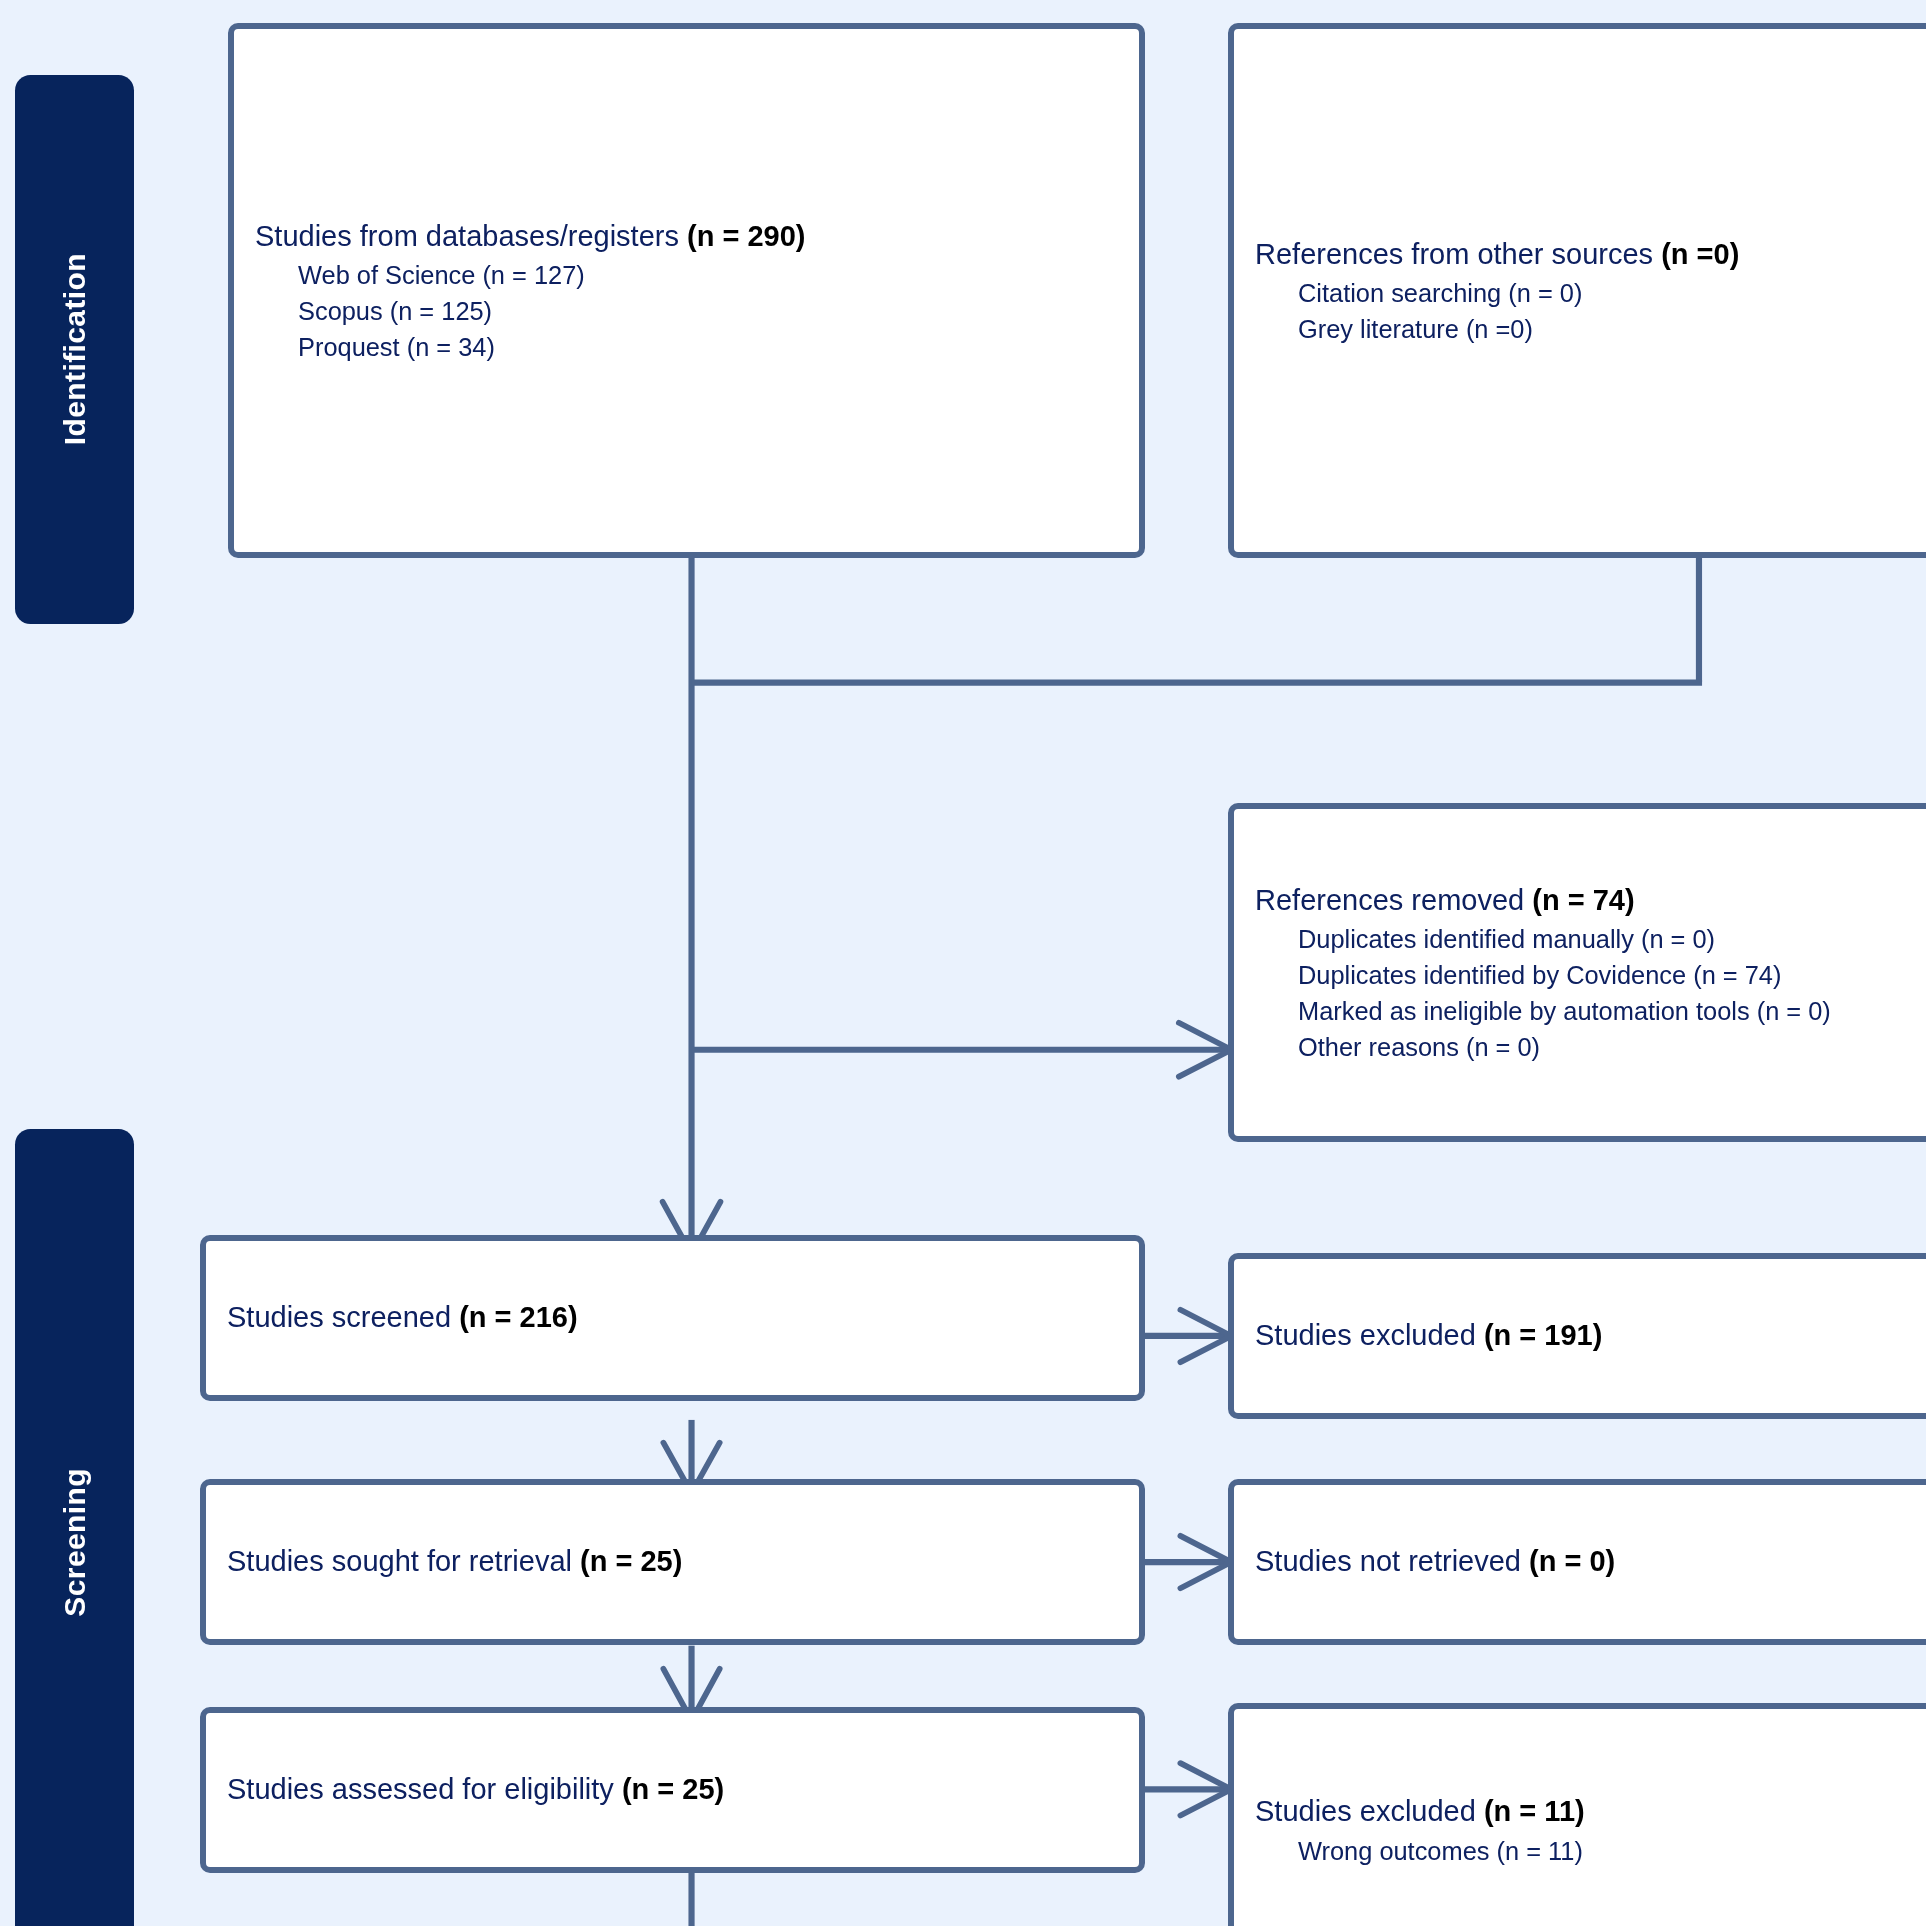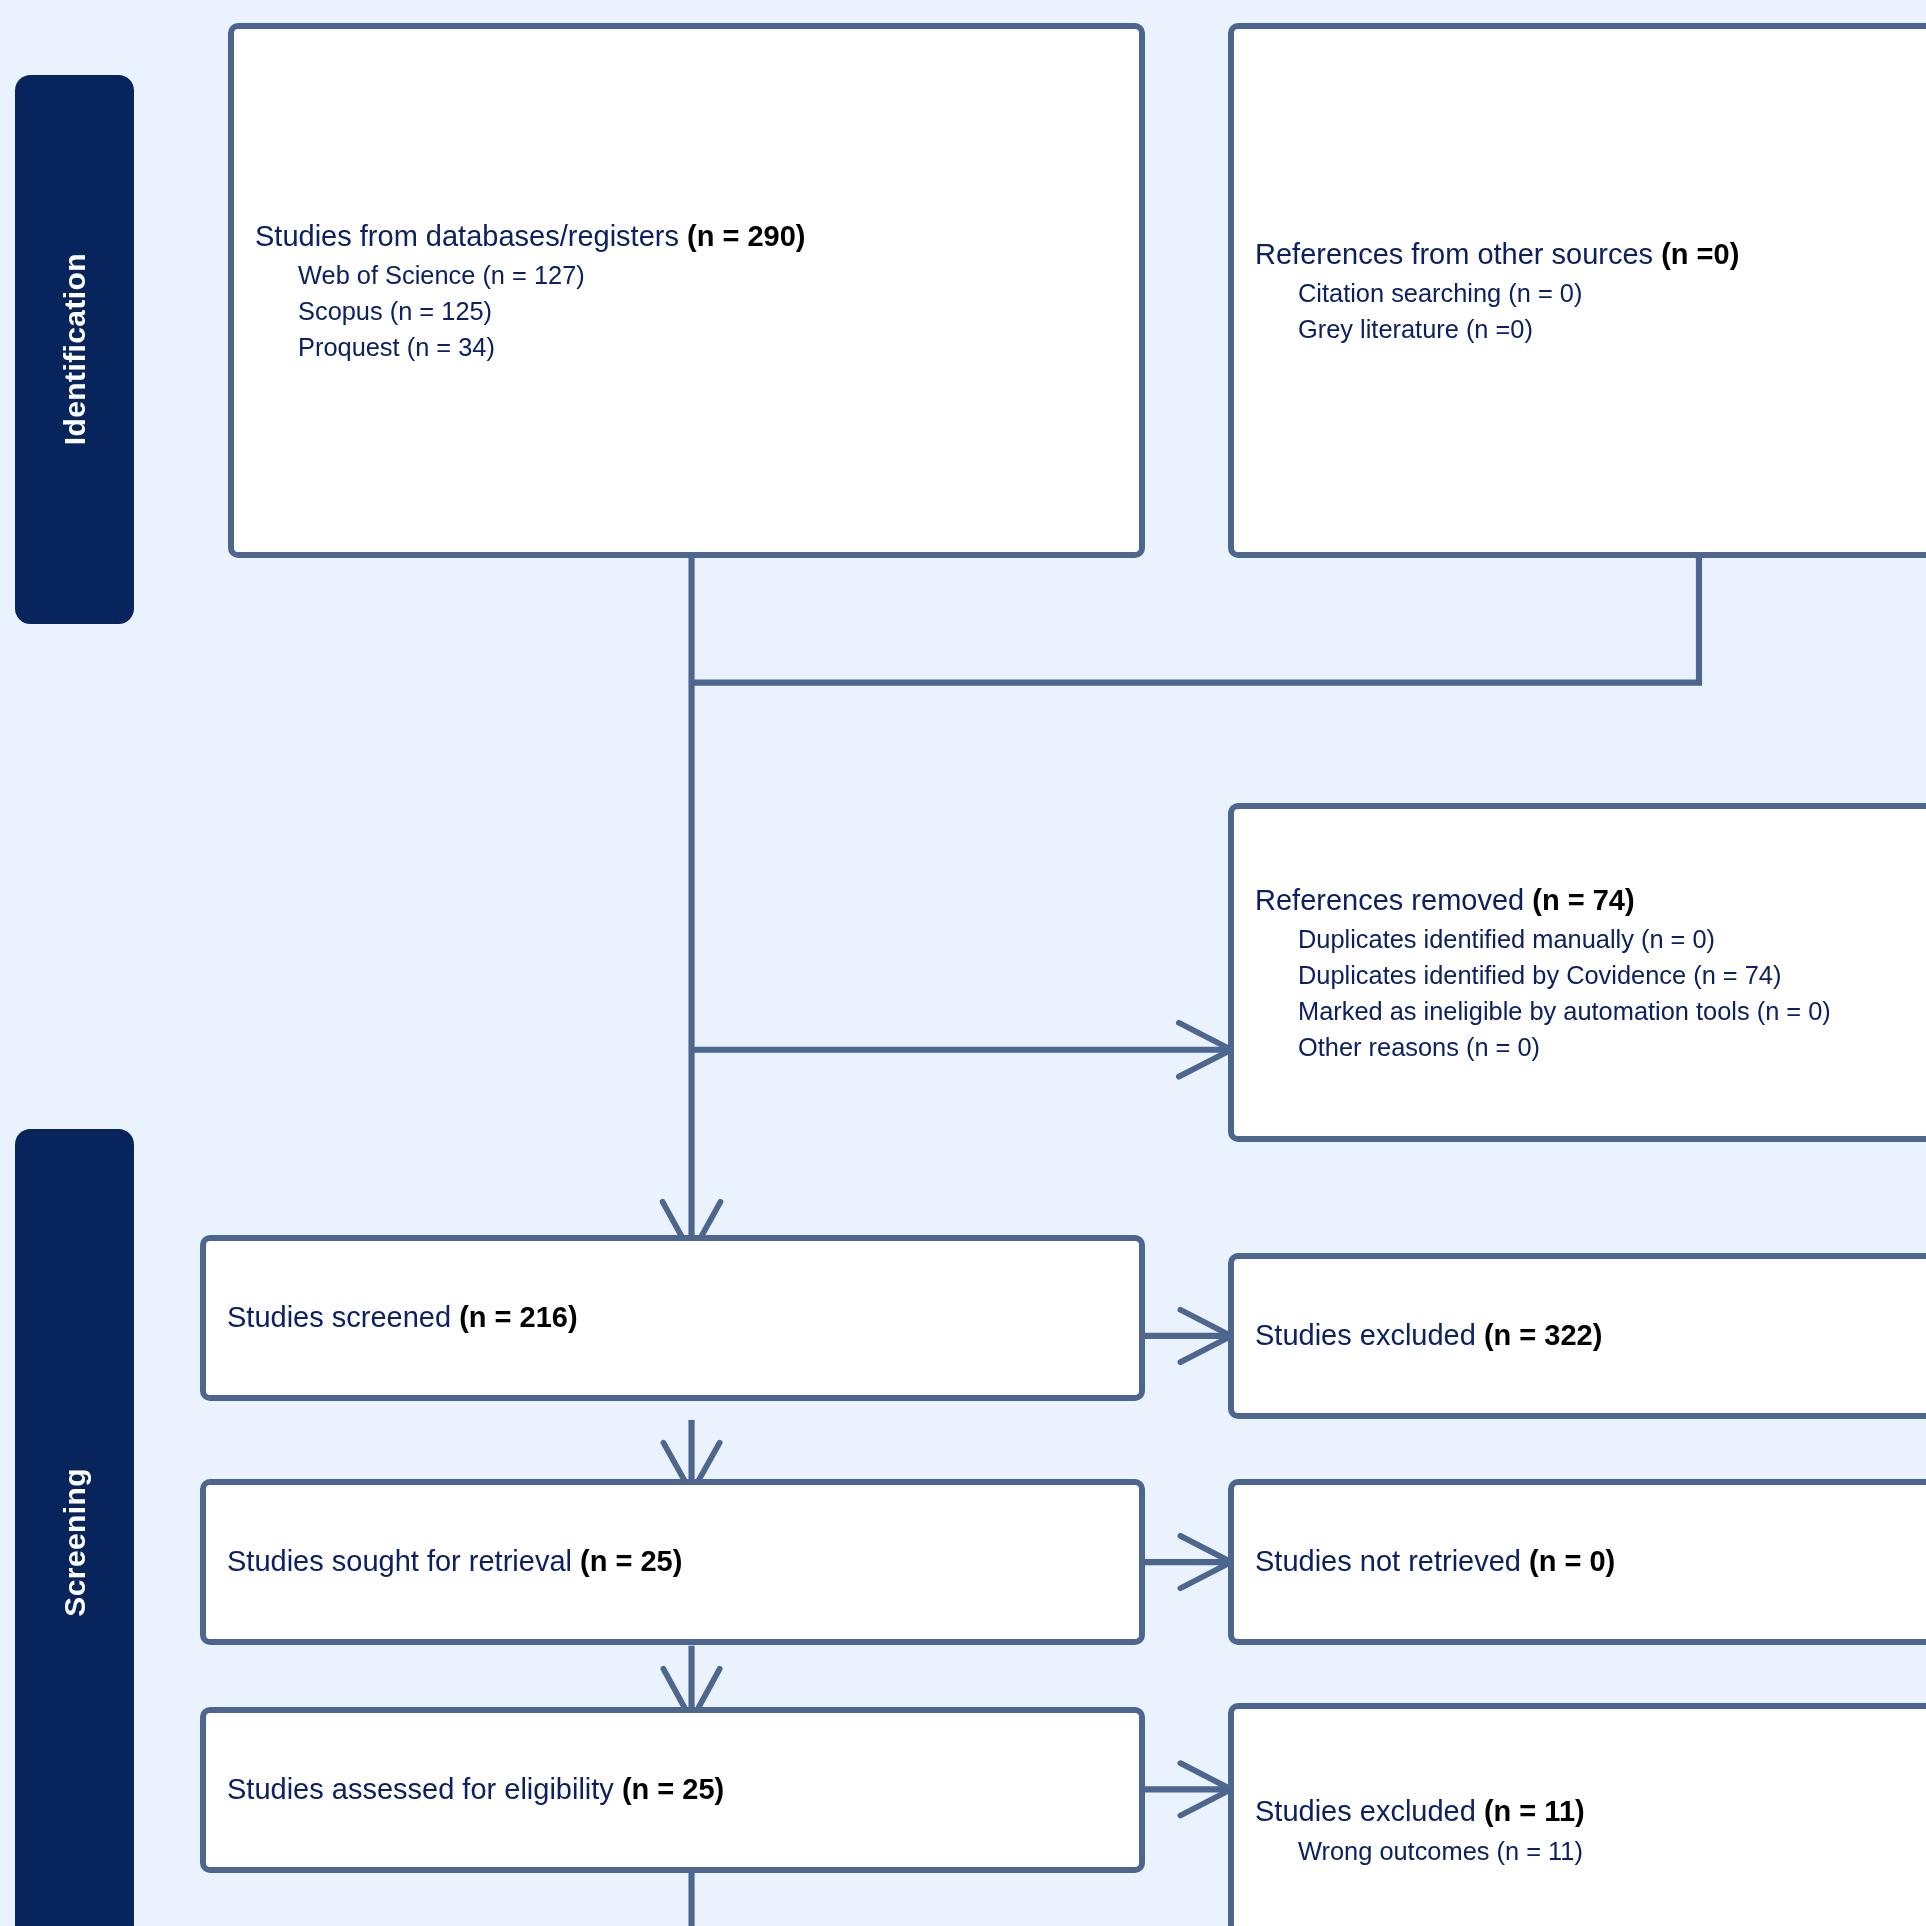--- a/index.html
+++ b/index.html
@@ -170,21 +170,21 @@
     <div class="inner">
       <div class="boxline head">
         <span>Studies screened </span><span class="hl">(n = 216)</span>
       </div>
     </div>
   </div>
 
   <div class="pbox" style="left:1228px; top:1253px; width:943px; height:166px;">
     <div class="inner">
       <div class="boxline head">
-        <span>Studies excluded </span><span class="hl">(n = 322)</span>
+        <span>Studies excluded </span><span class="hl">(n = 191)</span>
       </div>
     </div>
   </div>
 
   <div class="pbox" style="left:200px; top:1479px; width:945px; height:166px;">
     <div class="inner">
       <div class="boxline head">
         <span>Studies sought for retrieval </span><span class="hl">(n = 25)</span>
       </div>
     </div>

